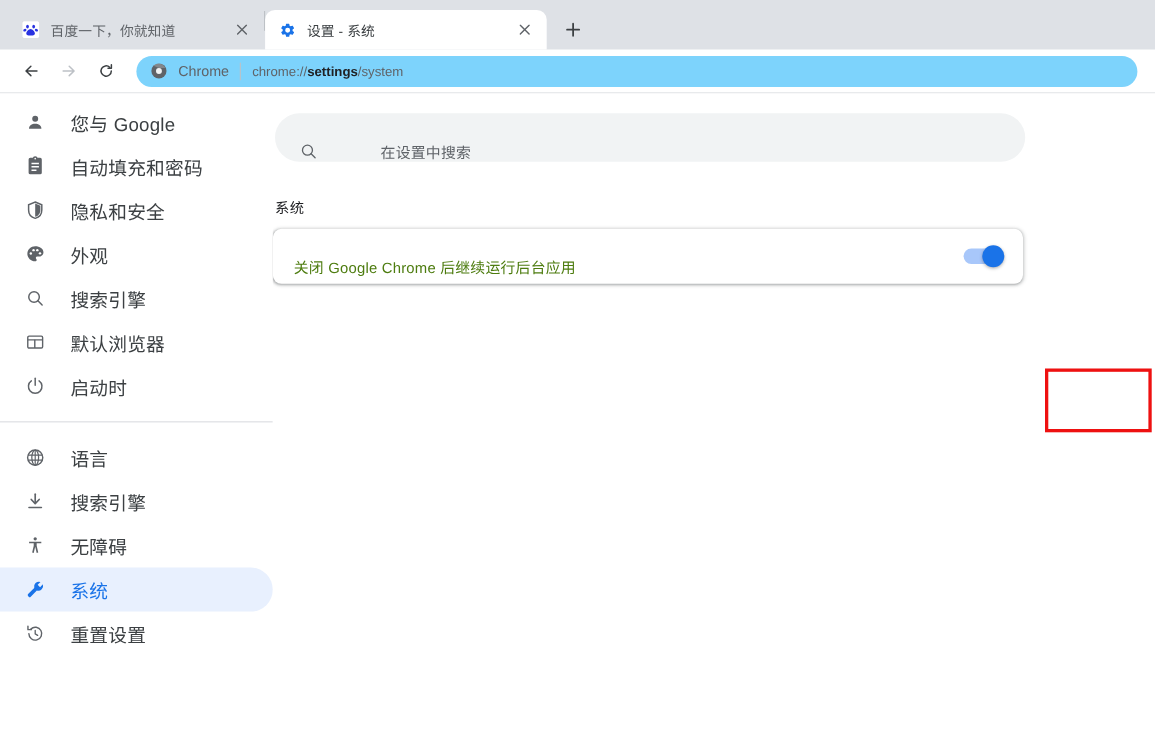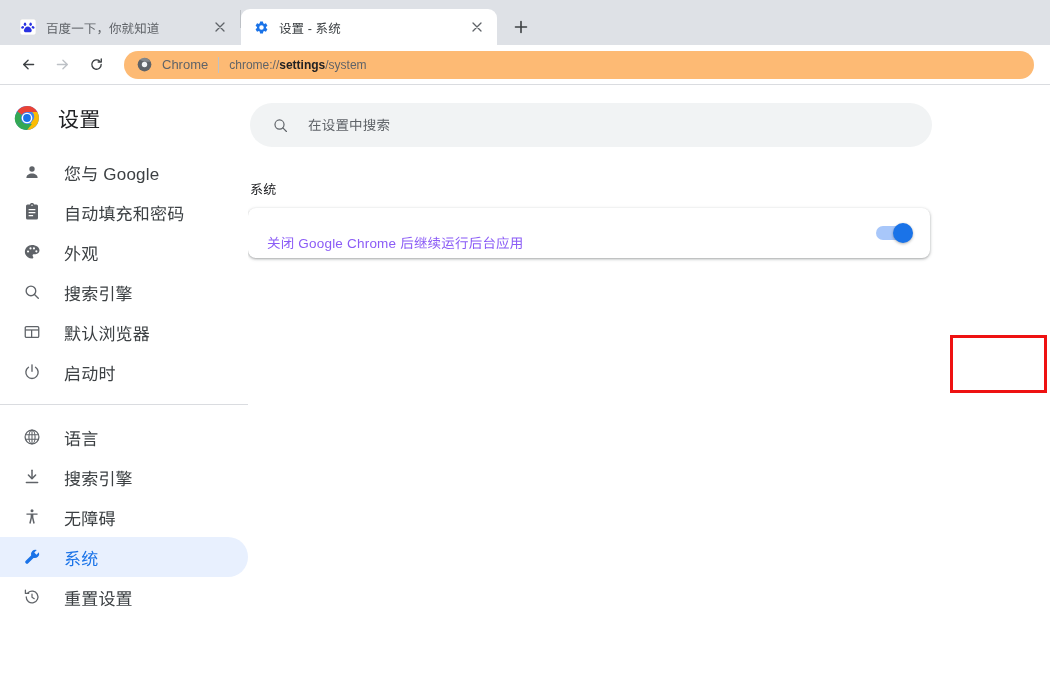--- a/index.html
+++ b/index.html
@@ -112,21 +112,21 @@
     border-radius: 50%;
     display: flex; align-items: center; justify-content: center;
     cursor: pointer;
     flex: 0 0 28px;
   }
   .nav-btn:first-child { margin-left: 6px; }
 
   .omnibox {
     flex: 1 1 auto;
     height: 28px;
-    background: #fdba74;
+    background: #7dd3fc;
     border-radius: 14px;
     display: flex;
     align-items: center;
     padding: 0 12px;
     margin-left: 8px;
     margin-right: 8px;
     cursor: text;
     min-width: 0;
   }
   .omnibox-icon {
@@ -237,24 +237,25 @@
   }
 
   .searchbar-wrap {
     padding: 18px 20px 0 2px;
   }
   .searchbar {
     height: 44px;
     background: #f1f3f4;
     border-radius: 22px;
     display: flex;
-    align-items: center;
+    align-items: flex-end;
     padding: 0 20px;
     cursor: text;
     max-width: 682px;
+    gap: 38px;
   }
   .search-icon {
     width: 20px; height: 20px;
     flex: 0 0 20px;
     margin-right: 18px;
     display: flex; align-items: center; justify-content: center;
   }
   .search-input {
     border: none;
     background: transparent;
@@ -287,21 +288,21 @@
     display: flex;
     align-items: center;
     padding: 0 20px 0 19px;
     position: relative;
   }
   .card-row + .card-row { border-top: 1px solid #e8eaed; }
 
   .row-label {
     flex: 1 1 auto;
     font-size: 13.5px;
-    color: #8b5cf6;
+    color: #4d7c0f;
     letter-spacing: 0.2px;
     margin-top: 18px;
   }
 
   
   .toggle {
     width: 34px;
     height: 14px;
     border-radius: 7px;
     position: relative;
@@ -415,34 +416,20 @@
       <span class="omnibox-scheme">Chrome</span>
       <span class="omnibox-divider"></span>
       <span class="omnibox-url"><span>chrome://</span><b>settings</b><span>/system</span></span>
     </div>
   </div>
 
   <div class="page">
 
     <div class="sidebar">
 
-      <div class="settings-header">
-        <span class="settings-logo">
-          <svg width="26" height="26" viewBox="0 0 48 48">
-            <circle cx="24" cy="24" r="22" fill="#4285f4"></circle>
-            <path d="M24 2a22 22 0 0 1 19.05 11H24a11 11 0 0 0-9.53 5.5L6.1 12A21.95 21.95 0 0 1 24 2z" fill="#ea4335"></path>
-            <path d="M6.1 12l8.37 6.5A11 11 0 0 0 14.4 29.5L5.2 37A21.9 21.9 0 0 1 6.1 12z" fill="#34a853"></path>
-            <path d="M43.05 13A22 22 0 0 1 24 46l9.2-16A11 11 0 0 0 33.6 13z" fill="#fbbc05"></path>
-            <path d="M5.2 37l9.2-7.5A11 11 0 0 0 24 35h9.2L24 46A22 22 0 0 1 5.2 37z" fill="#34a853"></path>
-            <circle cx="24" cy="24" r="9.8" fill="#ffffff"></circle>
-            <circle cx="24" cy="24" r="7.2" fill="#1a73e8"></circle>
-          </svg>
-        </span>
-        <span class="settings-title">设置</span>
-      </div>
 
       <div class="nav-list">
 
         <div class="nav-item">
           <span class="nav-icon">
             <svg width="18" height="18" viewBox="0 0 24 24" fill="#5f6368">
               <circle cx="12" cy="8" r="3.6"></circle>
               <path d="M4.5 20c0-4 3.4-6 7.5-6s7.5 2 7.5 6z"></path>
             </svg>
           </span>
@@ -451,20 +438,29 @@
 
         <div class="nav-item">
           <span class="nav-icon">
             <svg width="18" height="18" viewBox="0 0 24 24" fill="#5f6368">
               <path d="M18 2h-3.2a2.9 2.9 0 0 0-5.6 0H6a2 2 0 0 0-2 2v16a2 2 0 0 0 2 2h12a2 2 0 0 0 2-2V4a2 2 0 0 0-2-2zm-6 0a1 1 0 1 1 0 2 1 1 0 0 1 0-2zM7.5 8h9v1.8h-9zm0 4h9v1.8h-9zm0 4h6v1.8h-6z" fill-rule="evenodd"></path>
             </svg>
           </span>
           <span class="nav-label">自动填充和密码</span>
         </div>
 
+        <div class="nav-item">
+          <span class="nav-icon">
+            <svg width="18" height="18" viewBox="0 0 24 24" fill="none">
+              <path d="M12 2.2 20 5.6v6.2c0 5-3.4 9-8 10.2-4.6-1.2-8-5.2-8-10.2V5.6z" stroke="#5f6368" stroke-width="1.8"></path>
+              <path d="M12 4 18.3 6.7v5.1c0 4-2.6 7.3-6.3 8.4z" fill="#5f6368"></path>
+            </svg>
+          </span>
+          <span class="nav-label">隐私和安全</span>
+        </div>
 
 
         <div class="nav-item">
           <span class="nav-icon">
             <svg width="18" height="18" viewBox="0 0 24 24" fill="#5f6368">
               <path d="M12 2.5C6.7 2.5 2.5 6.5 2.5 11.6c0 5 4.2 9.2 9.5 9.2 1 0 1.8-.8 1.8-1.7 0-.5-.2-.9-.5-1.2-.3-.3-.5-.7-.5-1.2 0-1 .8-1.7 1.8-1.7h2.1c3 0 5.3-2.3 5.3-5.2 0-4.3-4.5-7.3-10-7.3z"></path>
               <circle cx="6.7" cy="11.3" r="1.45" fill="#ffffff"></circle>
               <circle cx="10" cy="7.2" r="1.45" fill="#ffffff"></circle>
               <circle cx="14.6" cy="7.2" r="1.45" fill="#ffffff"></circle>
               <circle cx="17.8" cy="11.1" r="1.45" fill="#ffffff"></circle>

